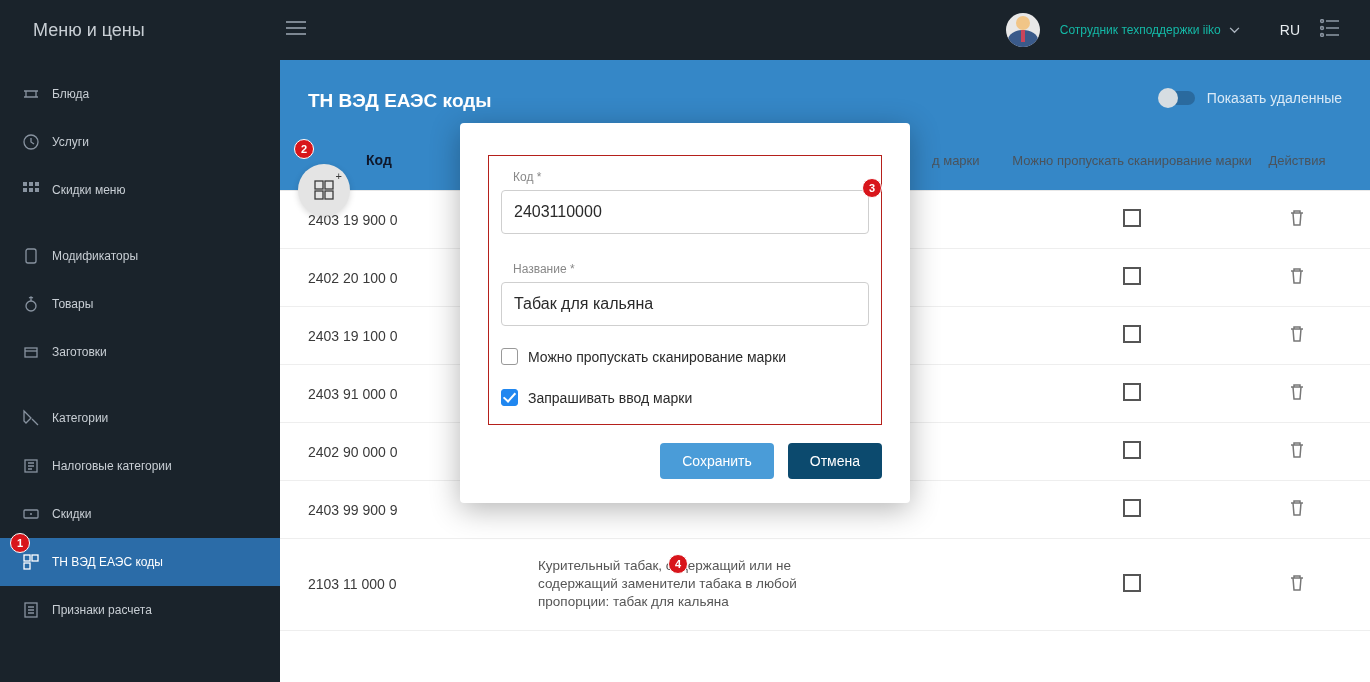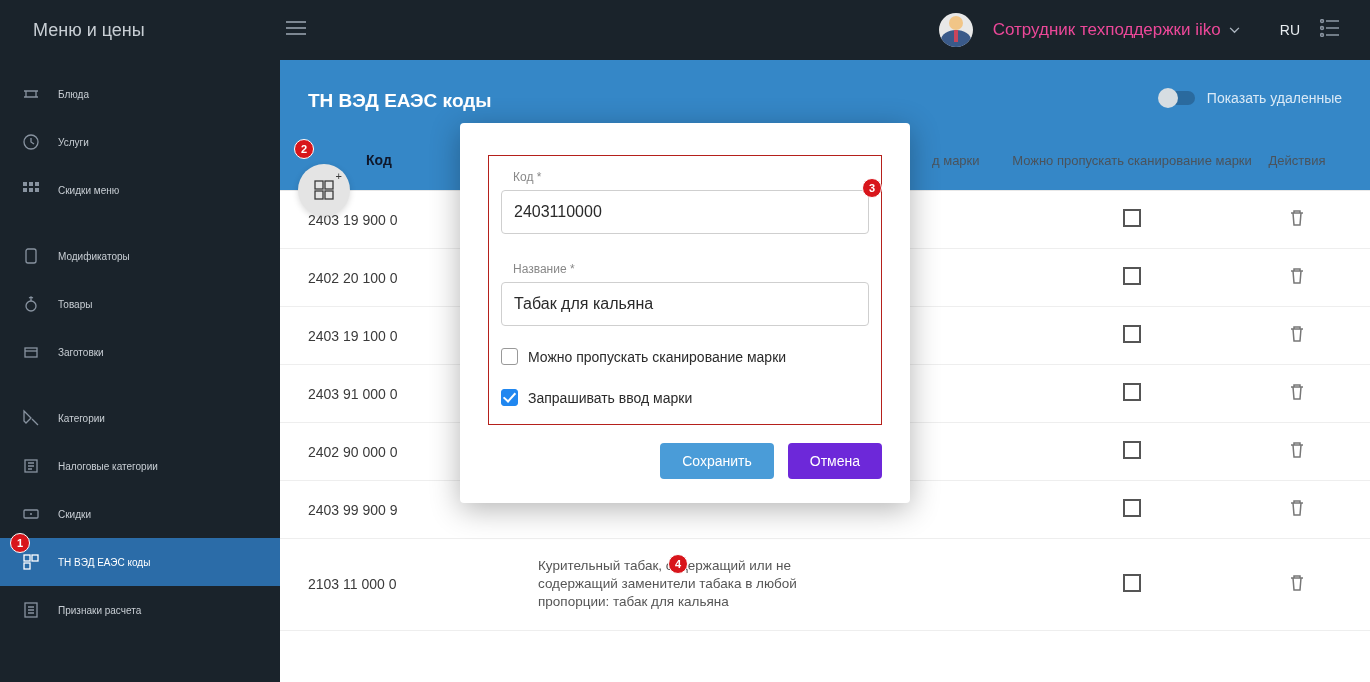--- a/index.html
+++ b/index.html
@@ -8,28 +8,28 @@
   
   .header { height: 60px; background: #1a232b; display: flex; align-items: center; padding: 0 20px; margin-left: 8px; }
   .header .app-title { font-size: 18px; font-weight: 300; color: #c8ced4; flex: 0 0 auto; }
   .header .hamburger { margin-left: auto; width: 22px; height: 18px; position: relative; color: #94a0ab; margin-right: 0; }
   .header-left { width: 280px; display: flex; align-items: center; padding-left: 5px; }
   .header-right { flex: 1; display: flex; align-items: center; justify-content: flex-end; gap: 20px; padding-right: 10px; }
   .avatar { width: 34px; height: 34px; border-radius: 50%; background: #e8e8e8; position: relative; overflow: hidden; }
   .avatar .head { width: 14px; height: 14px; border-radius: 50%; background: #f1c587; position: absolute; left: 10px; top: 3px; }
   .avatar .body { width: 30px; height: 20px; border-radius: 50% 50% 0 0; background: #3a5a8a; position: absolute; left: 2px; top: 17px; }
   .avatar .tie { width: 4px; height: 12px; background: #c9455b; position: absolute; left: 15px; top: 17px; z-index: 2; }
-  .user-name { font-size: 17px; color: #ec4899; font-weight: 500; }
+  .user-name { font-size: 12px; color: #14b8a6; font-weight: 500; }
   .lang { font-size: 14px; color: #e9eef2; margin-left: 20px; }
   .list-icon { color: #8893a0; }
   
   
   .layout { display: flex; height: calc(100% - 60px); }
   .sidebar { width: 280px; background: #1a232b; padding-top: 10px; }
-  .side-item { display: flex; align-items: center; height: 48px; padding: 0 22px; gap: 18px; color: #c8ced4; font-size: 10px; cursor: pointer; position: relative; }
+  .side-item { display: flex; align-items: center; height: 48px; padding: 0 22px; gap: 12px; color: #c8ced4; font-size: 12px; cursor: pointer; position: relative; }
   .side-item.active { background: #2b6ca8; color: #fff; }
   .side-item .s-icon { width: 18px; height: 18px; color: #8893a0; display: flex; align-items: center; justify-content: center; }
   .side-item.active .s-icon { color: #fff; }
   
   
   .main { flex: 1; background: #f3f3f3; display: flex; flex-direction: column; position: relative; }
   .main-header { background: #3587c7; height: 130px; padding: 30px 28px 0 28px; position: relative; }
   .page-title { color: #fff; font-size: 19px; font-weight: 600; }
   .toggle-row { position: absolute; right: 28px; top: 30px; display: flex; align-items: center; gap: 12px; color: #d9e9f6; font-size: 14px; }
   .toggle { width: 34px; height: 14px; border-radius: 10px; background: #2a6a9e; position: relative; }
@@ -62,21 +62,21 @@
   .field-box { border: 1px solid #cfcfcf; border-radius: 4px; padding: 12px; }
   .field-input { border: none; outline: none; width: 100%; font-size: 16px; color: #2a2a2a; }
   .chk-row { display: flex; align-items: center; gap: 10px; font-size: 14px; color: #2a2a2a; margin-bottom: 24px; }
   .chk-row:last-child { margin-bottom: 0; }
   .chk { width: 17px; height: 17px; border: 1.5px solid #999; border-radius: 3px; flex-shrink: 0; }
   .chk.checked { background: #2087f0; border-color: #2087f0; position: relative; }
   .chk.checked::after { content: ''; position: absolute; left: 4px; top: 0px; width: 5px; height: 10px; border: solid #fff; border-width: 0 2px 2px 0; transform: rotate(42deg); }
   .modal-btns { display: flex; justify-content: flex-end; gap: 14px; }
   .btn { padding: 10px 22px; border-radius: 4px; font-size: 14px; font-weight: 500; border: none; cursor: pointer; }
   .btn-primary { background: #4a9cd8; color: #fff; }
-  .btn-dark { background: #6d28d9; color: #fff; }
+  .btn-dark { background: #0c4a6e; color: #fff; }
   
   
   .step { position: absolute; width: 20px; height: 20px; border-radius: 50%; background: #d8151b; color: #fff; font-size: 11px; font-weight: 700; display: flex; align-items: center; justify-content: center; z-index: 200; border: 1px solid #fff; }
   
   .hamburger-lines { display: flex; flex-direction: column; gap: 4px; }
   .hamburger-lines span { width: 20px; height: 2px; background: #7d8792; }
 </style>
 </head>
 <body>
 

